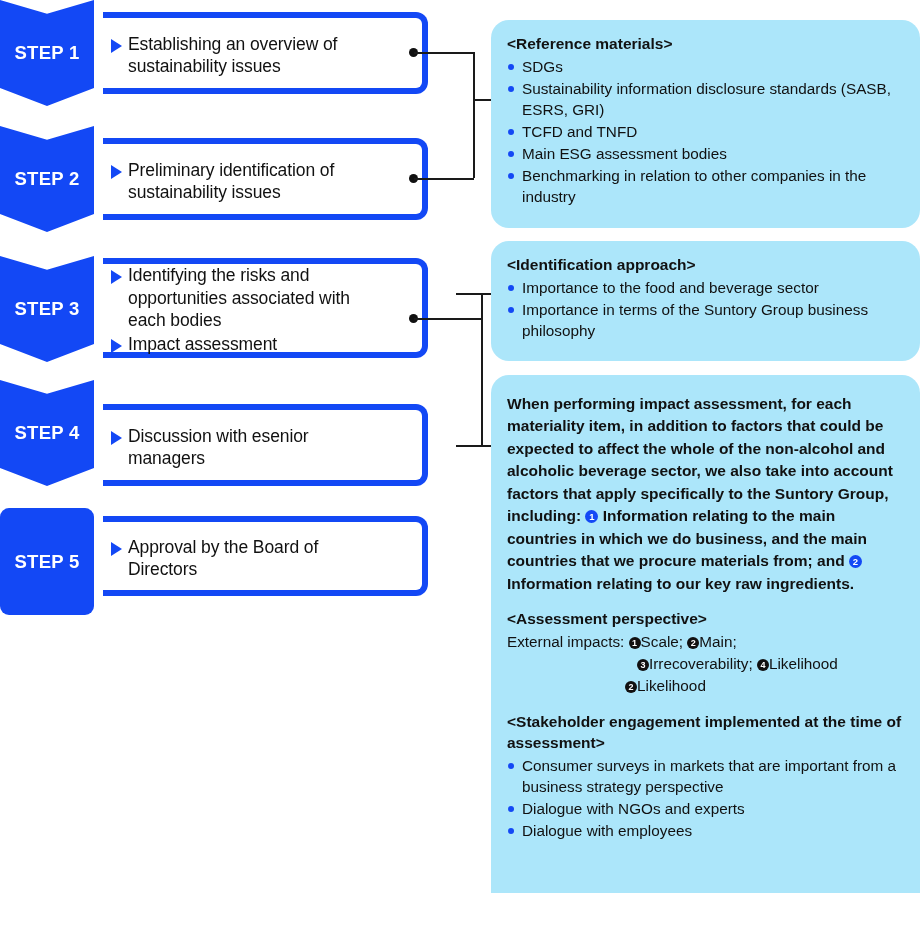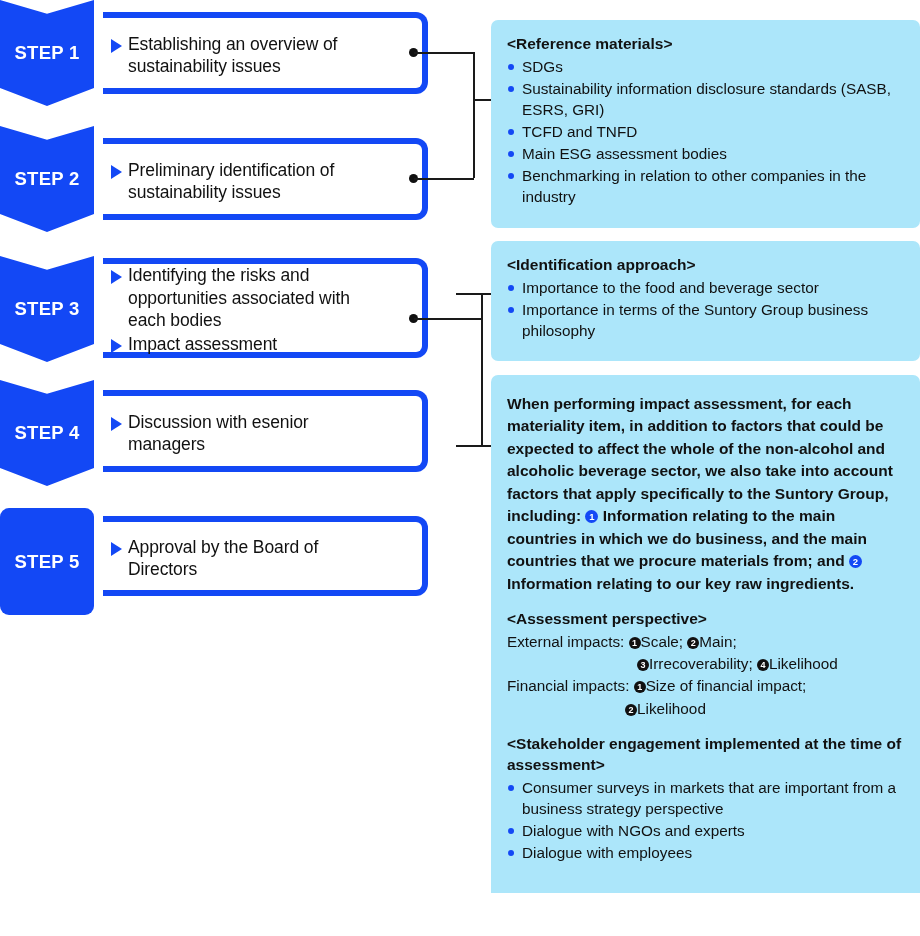--- a/index.html
+++ b/index.html
@@ -76,21 +76,21 @@
     position:absolute;width:9px;height:9px;border-radius:50%;
     background:#111111;
   }
 
   
   .panel{
     position:absolute;
     left:491px;width:429px;
     box-sizing:border-box;
     background:#ace6fa;
-    border-radius:7px;
+    border-radius:18px;
     padding:14px 16px 14px 16px;
   }
   .panel-title{
     font-weight:bold;
     font-size:15.5px;
     line-height:1.35;
     color:#111111;
     margin-bottom:1px;
   }
   .bullets{list-style:none;margin:0;padding:0;}
@@ -186,21 +186,21 @@
   <div class="dot" style="left:409px;top:314px;"></div>
   <div class="conn conn-h" style="left:414px;top:318px;width:68px;"></div>
   <div class="conn conn-v" style="left:481px;top:293px;height:25px;"></div>
   <div class="conn conn-h" style="left:456px;top:293px;width:36px;"></div>
   <div class="conn conn-v" style="left:481px;top:318px;height:128px;"></div>
   <div class="conn conn-h" style="left:456px;top:445px;width:36px;"></div>
 
   <div class="badge chev" style="top:380px;height:106px;">
     <span class="badge-label">STEP 4</span>
   </div>
-  <div class="stepbox" style="top:390px;height:82px;">
+  <div class="stepbox" style="top:404px;height:82px;">
     <div class="stepline">
       <span class="tri"></span>
       <span class="steptext"><span>Discussion with esenior</span><br><span>managers</span></span>
     </div>
   </div>
 
   <div class="badge plain" style="top:508px;height:107px;">
     <span class="badge-label">STEP 5</span>
   </div>
   <div class="stepbox" style="top:516px;height:80px;">
@@ -245,24 +245,20 @@
 
     <div class="plainline">
       <span>External impacts:</span>
       <span class="numk">1</span><span>Scale;</span>
       <span class="numk">2</span><span>Main;</span>
     </div>
     <div class="plainline indent1">
       <span class="numk">3</span><span>Irrecoverability;</span>
       <span class="numk">4</span><span>Likelihood</span>
     </div>
-    <div class="plainline">
-      <span>Financial impacts:</span>
-      <span class="numk">1</span><span>Size of financial impact;</span>
-    </div>
     <div class="plainline indent2">
       <span class="numk">2</span><span>Likelihood</span>
     </div>
 
     <div class="gap"></div>
 
     <div class="panel-title">&lt;Stakeholder engagement implemented at the time of assessment&gt;</div>
     <ul class="bullets">
       <li>Consumer surveys in markets that are important from a business strategy perspective</li>
       <li>Dialogue with NGOs and experts</li>

